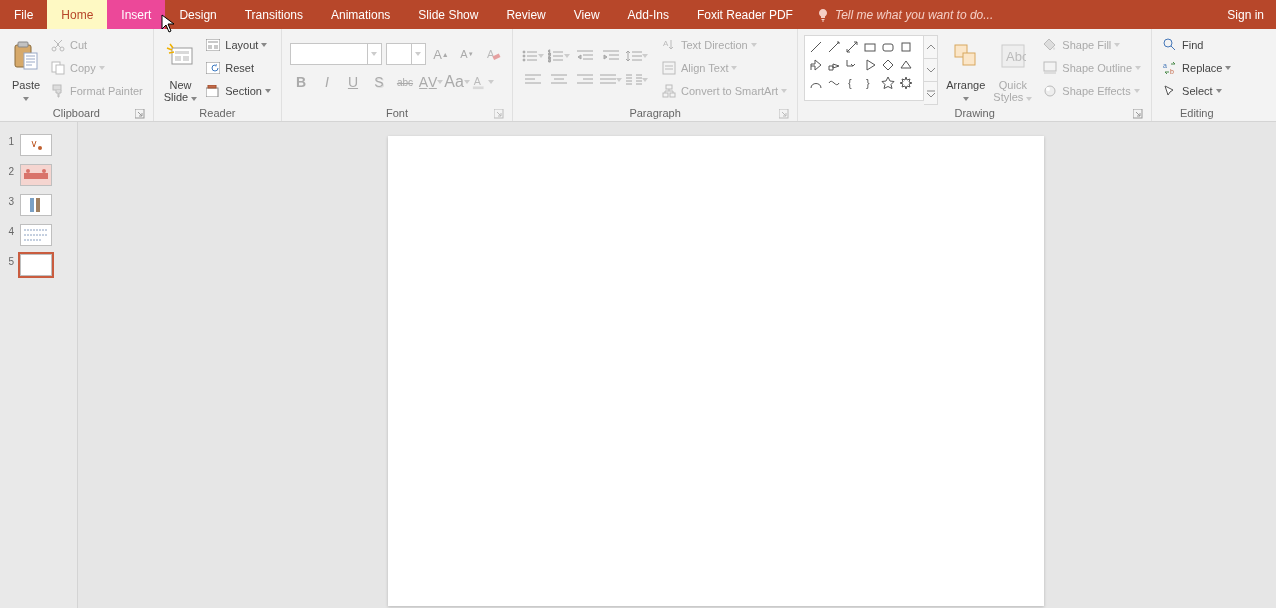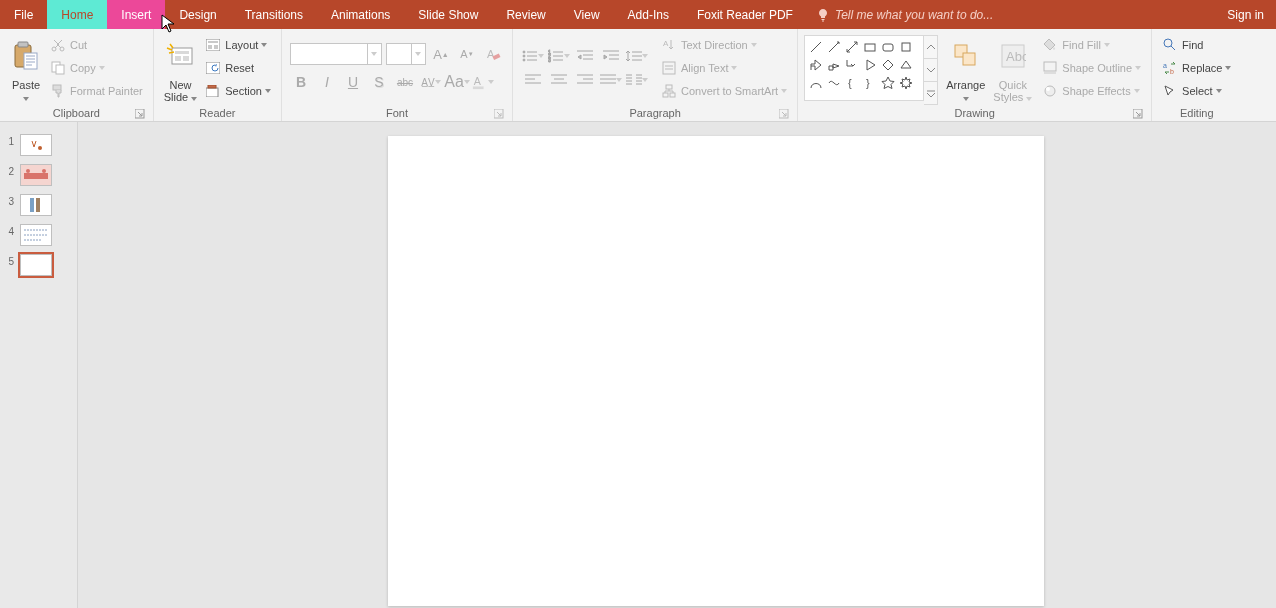--- a/index.html
+++ b/index.html
@@ -1,21 +1,21 @@
 <!DOCTYPE html>
 <html><head>
 <meta charset="utf-8">
 <style>
 * { margin: 0; padding: 0; box-sizing: border-box; font-family: "Segoe UI", Arial, sans-serif; }
 body { width: 1276px; height: 608px; background: #e6e6e6; overflow: hidden; position: relative; }
 
 
 .title-bar { height: 29px; background: #b7472a; display: flex; align-items: stretch; color: #fff; font-size: 12px; }
 .tab { padding: 0 14px; display: flex; align-items: center; cursor: pointer; white-space: nowrap; }
-.tab.active { background: #5eead4; color: #b7472a; }
+.tab.active { background: #fef9c3; color: #b7472a; }
 .tab.hover { background: #ec4899; }
 .tell-me { display: flex; align-items: center; padding: 4px 10px; color: #f5cfc6; font-style: italic; flex: 1; }
 .tell-me svg { margin-right: 6px; }
 .sign-in { padding: 0 12px; display: flex; align-items: center; text-align: right; }
 
 
 .ribbon { height: 93px; background: #f3f3f3; border-bottom: 1px solid #d4d4d4; display: flex; }
 .group { border-right: 1px solid #e0e0e0; padding: 2px 6px 0 6px; display: flex; flex-direction: column; position: relative; }
 .group-body { flex: 1; display: flex; }
 .group-label { font-size: 11px; color: #666; text-align: center; padding: 2px 0; position: relative; }
@@ -248,21 +248,21 @@
           <div class="fbtn b">B</div>
           <div class="fbtn i">I</div>
           <div class="fbtn u">U</div>
           <div class="fbtn">
               <span style="text-shadow:1px 1px #ddd">S</span>
             </div>
           <div class="fbtn">
               <span style="text-decoration:line-through;font-size:10px">abc</span>
             </div>
           <div class="fbtn">
-              <span style="font-size:10px">A̲V̲</span>
+              <span style="font-size:14px">A̲V̲</span>
               <span class="caret disabled"></span>
             </div>
           <div class="fbtn aa">
               <span>Aa</span>
               <span class="caret disabled"></span>
             </div>
           <div class="fbtn">
               <svg width="18" height="16" viewBox="0 0 18 16">
                 <text x="2" y="11" font-size="12" fill="#bbb">A</text>
                 <rect x="1" y="13" width="12" height="3" fill="#d9d9d9"></rect>
@@ -536,21 +536,21 @@
 Styles</span> <span class="caret disabled"></span></div>
       </div>
       <div class="small-btn-col" style="margin-left:2px">
         <div class="small-btn disabled">
           <span class="ico">
               <svg width="14" height="14" viewBox="0 0 14 14">
                 <path d="M6 1l6 6-5 5-6-6z" fill="#ddd" stroke="#bbb"></path>
                 <path d="M11 9c1 1 2 2 0 3-2-1-1-2 0-3z" fill="#ddd"></path>
               </svg>
             </span>
-          <span>Find Fill</span>
+          <span>Shape Fill</span>
             <span class="caret disabled"></span>
         </div>
         <div class="small-btn disabled">
           <span class="ico">
               <svg width="14" height="14" viewBox="0 0 14 14">
                 <rect x="1" y="1" width="12" height="9" fill="none" stroke="#bbb"></rect>
                 <rect x="1" y="11" width="12" height="2" fill="#ddd"></rect>
               </svg>
             </span>
           <span>Shape Outline</span>

